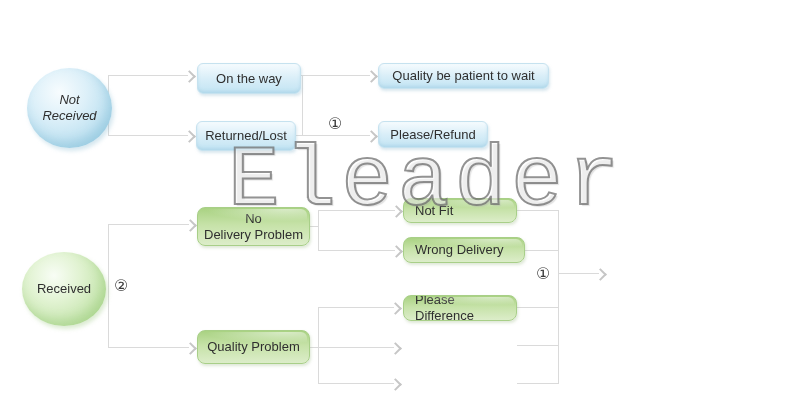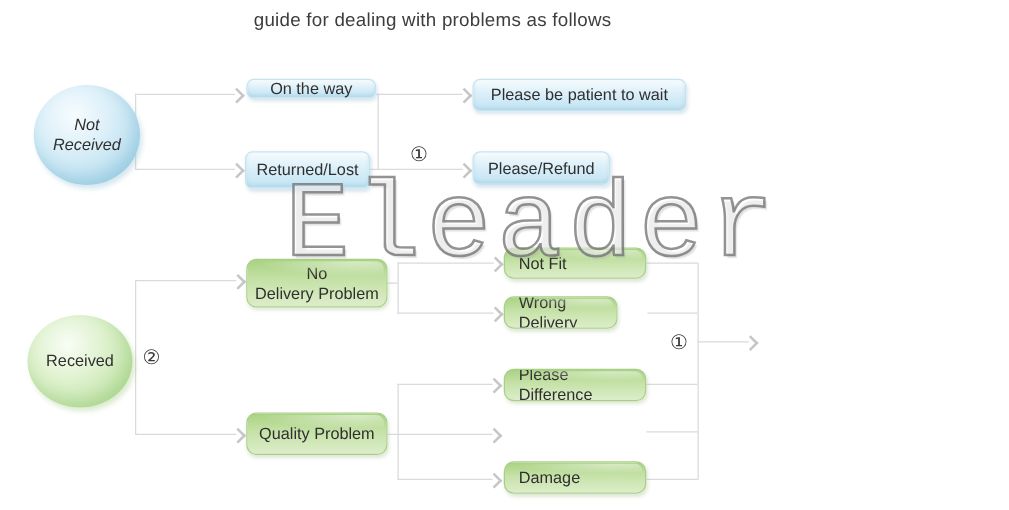--- a/index.html
+++ b/index.html
@@ -40,28 +40,28 @@
     background:radial-gradient(circle at 38% 30%,#f7fcfe 0%,#ddf0f9 35%,#b4dcee 78%,#9fd2e7 100%);
     box-shadow:2px 3px 4px rgba(150,195,215,.40), inset -4px -6px 10px rgba(125,185,210,.40);
   }
   .circle.green-c{
     background:radial-gradient(circle at 38% 32%,#f8fdf5 0%,#e2f3d3 35%,#c0e2a6 78%,#b0d893 100%);
     box-shadow:2px 3px 4px rgba(165,205,140,.40), inset -4px -6px 10px rgba(150,200,120,.40);
   }
   
   .p-not-received{left:27px;top:68px;width:85px;height:80px;font-style:italic;}
   .p-received{left:22px;top:252px;width:84px;height:74px;}
-  .p-on-the-way{left:197px;top:63px;width:104px;height:16px;}
+  .p-on-the-way{left:197px;top:63px;width:104px;height:31px;}
   .p-please-wait{left:378px;top:63px;width:171px;height:26px;}
   .p-returned-lost{left:196px;top:121px;width:100px;height:30px;}
   .p-resend-refund{left:378px;top:121px;width:110px;height:27px;}
   .p-no-quality{left:197px;top:207px;width:113px;height:39px;}
   .p-quality{left:197px;top:330px;width:113px;height:34px;}
   .p-not-fit{left:403px;top:198px;width:114px;height:25px;}
-  .p-wrong-delivery{left:403px;top:237px;width:91px;height:26px;}
+  .p-wrong-delivery{left:403px;top:237px;width:122px;height:26px;}
   .p-color-diff{left:403px;top:295px;width:114px;height:26px;}
   .p-quality-defect{left:403px;top:332px;width:114px;height:26px;}
   .p-damage{left:403px;top:369px;width:114px;height:26px;}
   .p-outcome{left:607px;top:259px;width:179px;height:29px;}
   
   .hline,.vline{position:absolute;background:#dadada;z-index:1;}
   .hline{height:1px;}
   .vline{width:1px;}
   .arr{
     position:absolute;width:7px;height:7px;z-index:1;
@@ -80,21 +80,20 @@
     color:rgba(255,255,255,.45);
     -webkit-text-stroke:2px rgba(105,105,105,.72);
     text-shadow:2px 2px 1px rgba(170,170,170,.35);
   }
 </style>
 </head>
 <body>
 
 <div class="stage">
 
-  <div class="title">guide for dealing with problems as follows</div>
 
   <div class="vline" style="left:108px;top:75px;height:61px;"></div>
   <div class="hline" style="left:108px;top:75px;width:80px;"></div>
   <div class="arr" style="left:185px;top:72px;"></div>
   <div class="hline" style="left:108px;top:135px;width:80px;"></div>
   <div class="arr" style="left:185px;top:132px;"></div>
 
   <div class="vline" style="left:302px;top:75px;height:61px;"></div>
   <div class="hline" style="left:301px;top:75px;width:69px;"></div>
   <div class="arr" style="left:367px;top:72px;"></div>
@@ -133,27 +132,26 @@
 
   <div class="ann" style="left:328px;top:114px;">①</div>
   <div class="ann" style="left:114px;top:276px;">②</div>
   <div class="ann" style="left:536px;top:264px;">①</div>
 
   <div class="node circle blue-c p-not-received ml">Not
 Received</div>
   <div class="node circle green-c p-received">Received</div>
 
   <div class="node blue p-on-the-way">On the way</div>
-  <div class="node blue p-please-wait">Please be patient to wait</div>
+  <div class="node blue p-please-wait">Quality be patient to wait</div>
   <div class="node blue p-returned-lost">Returned/Lost</div>
   <div class="node blue p-resend-refund">Please/Refund</div>
 
   <div class="node green p-no-quality ml">No
 Delivery Problem</div>
   <div class="node green p-quality">Quality Problem</div>
   <div class="node green p-not-fit left-text">Not Fit</div>
   <div class="node green p-wrong-delivery left-text">Wrong Delivery</div>
   <div class="node green p-color-diff left-text">Please Difference</div>
-  <div class="node green p-damage left-text">Damage</div>
 
   <div class="wm">Eleader</div>
 
 </div>
 
 </body></html>

